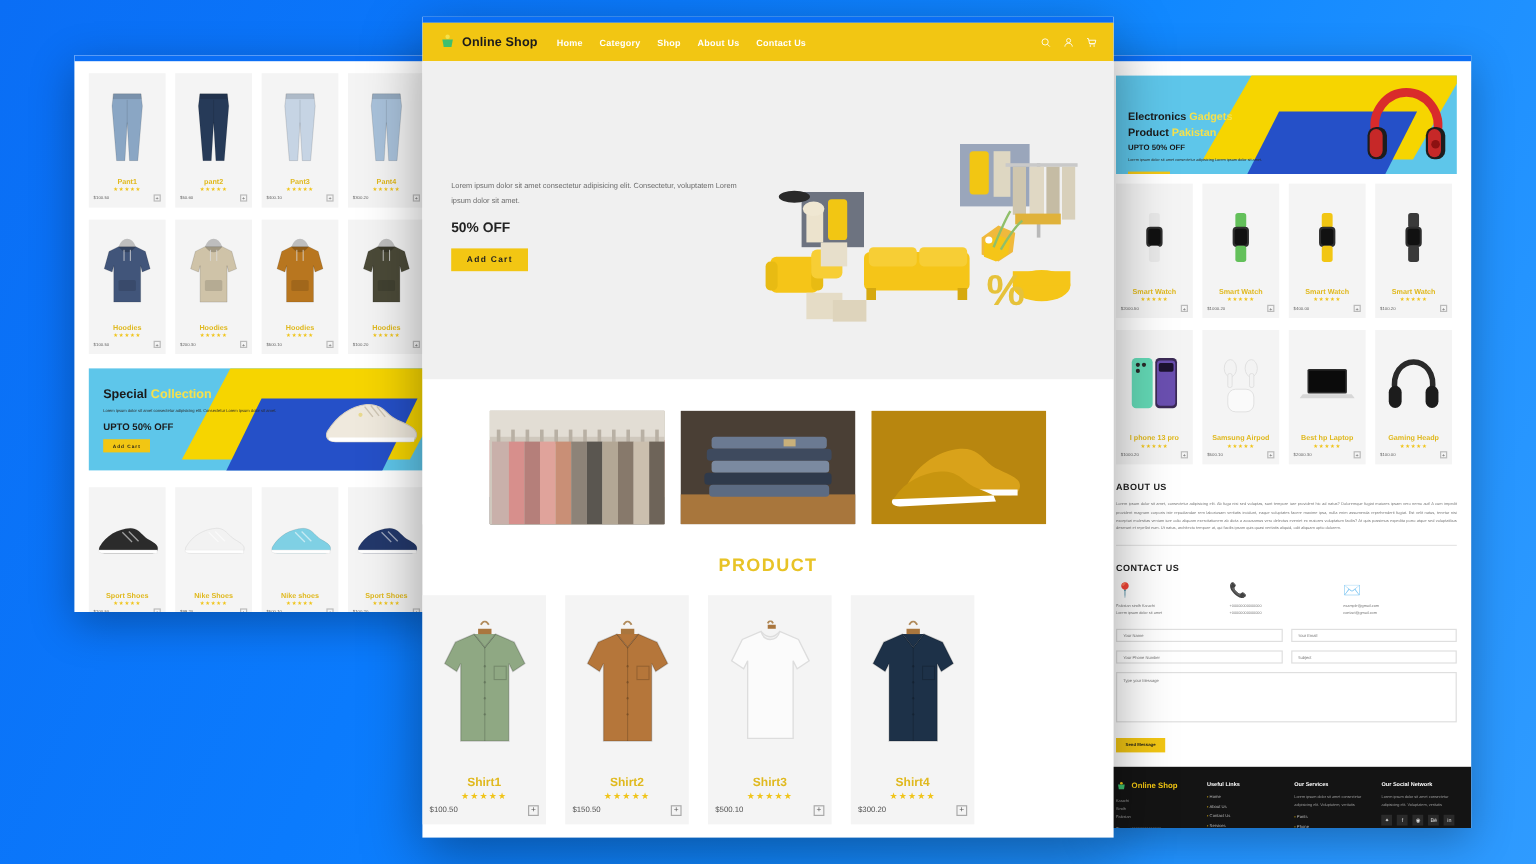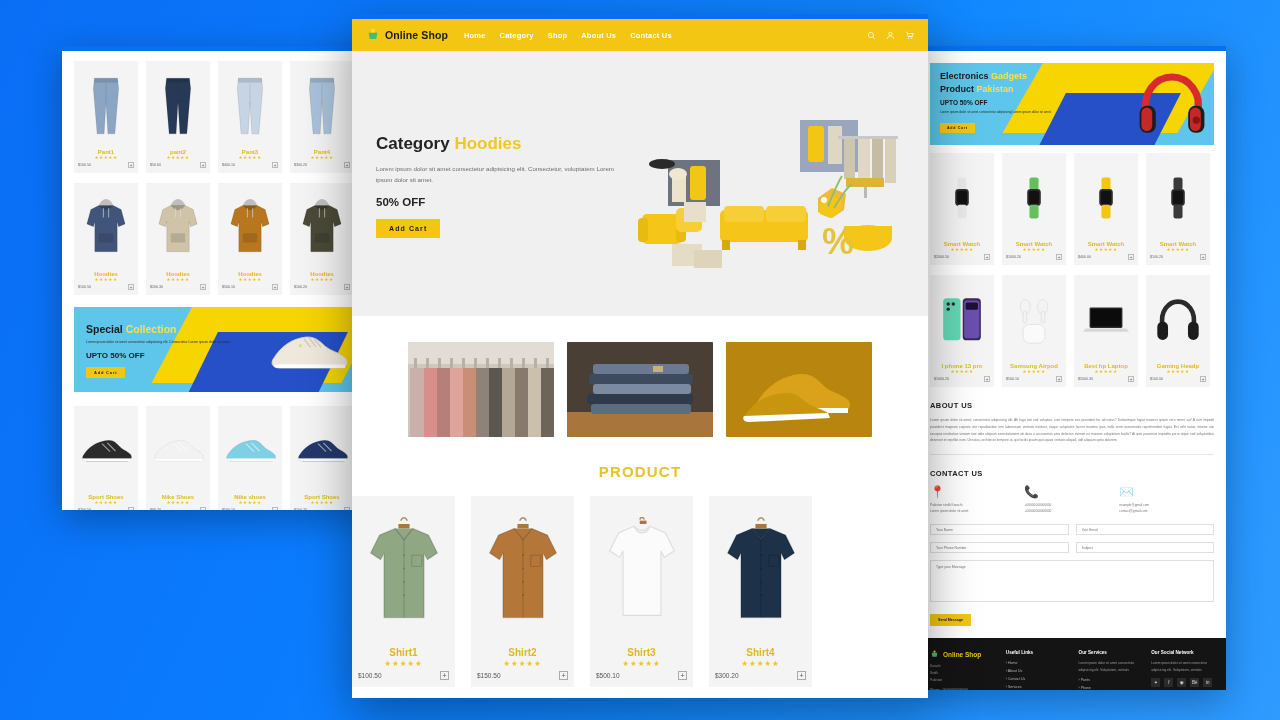--- a/index.html
+++ b/index.html
@@ -102,21 +102,21 @@
   .bn-btn { display:inline-block; background:#f2c613; color:#1b1b1b; font-size:4px;
             font-weight:bold; letter-spacing:.8px; padding:3px 8px; margin-top:6px; border:none; cursor:pointer; }
   .banner-shoe { position:absolute; right:4px; top:10px; width:86px; height:66px; z-index:4; }
 
   
   .rbanner { margin:12px 12px 0; height:82px; position:relative; overflow:hidden; background:#5ec6ea; }
   .rbanner .tri-y { position:absolute; right:10px; top:-22px; width:175px; height:92px;
                     background:#f6d500; transform: skewX(-30deg); }
   .rbanner .tri-b { position:absolute; right:55px; bottom:-34px; width:115px; height:86px;
                     background:#2550c8; transform: skewX(-27deg); }
-  .rb-copy { position:absolute; left:10px; top:7px; z-index:3; }
+  .rb-copy { position:absolute; left:10px; top:28px; z-index:3; }
   .rb-t { font-size:9px; font-weight:bold; color:#1b1b1b; line-height:1.45; }
   .rb-t em { font-style:normal; color:#f5e14c; }
   .rb-off { font-size:6.5px; font-weight:bold; color:#1b1b1b; margin-top:3px; }
   .rb-p { font-size:3.2px; color:#2b2b2b; line-height:1.9; margin-top:3px; }
   .rb-btn { display:inline-block; background:#f2c613; color:#1b1b1b; font-size:3.6px;
             font-weight:bold; letter-spacing:.7px; padding:3px 7px; margin-top:6px; border:none; cursor:pointer; }
   .rb-phone { position:absolute; right:6px; top:6px; width:72px; height:70px; z-index:4; }
 
   
   .rsec { padding: 0 12px; }
@@ -719,24 +719,20 @@
         <path d="M1.5 2h2l2 8h8" fill="none" stroke="#fff" stroke-width="1.3"></path>
         <path d="M4.5 4.5h10l-1.2 5H5.5" fill="none" stroke="#fff" stroke-width="1.3"></path>
         <circle cx="6.5" cy="13" r="1.1" fill="#fff"></circle>
           <circle cx="12" cy="13" r="1.1" fill="#fff"></circle>
       </svg>
     </div>
   </div>
 
   <div class="hero">
     <div class="hero-copy">
-      <div class="hero-t2">
-        <span>Category</span>
-        <em>Hoodies</em>
-      </div>
       <div class="hero-p">Lorem ipsum dolor sit amet consectetur adipisicing elit. Consectetur, voluptatem Lorem ipsum dolor sit amet.</div>
       <div class="hero-off">50% OFF</div>
       <button class="btn-yellow">Add Cart</button>
     </div>
     <svg class="hero-art" viewBox="0 0 290 180">
       <rect x="168" y="18" width="58" height="52" fill="#9aa6bb"></rect>
       <rect x="176" y="24" width="16" height="36" rx="3" fill="#f2c613"></rect>
       <rect x="196" y="24" width="14" height="38" fill="#ded7c2"></rect>
       <rect x="36" y="58" width="52" height="46" fill="#6d7380"></rect>
       <rect x="58" y="64" width="16" height="34" rx="3" fill="#f2c613"></rect>

